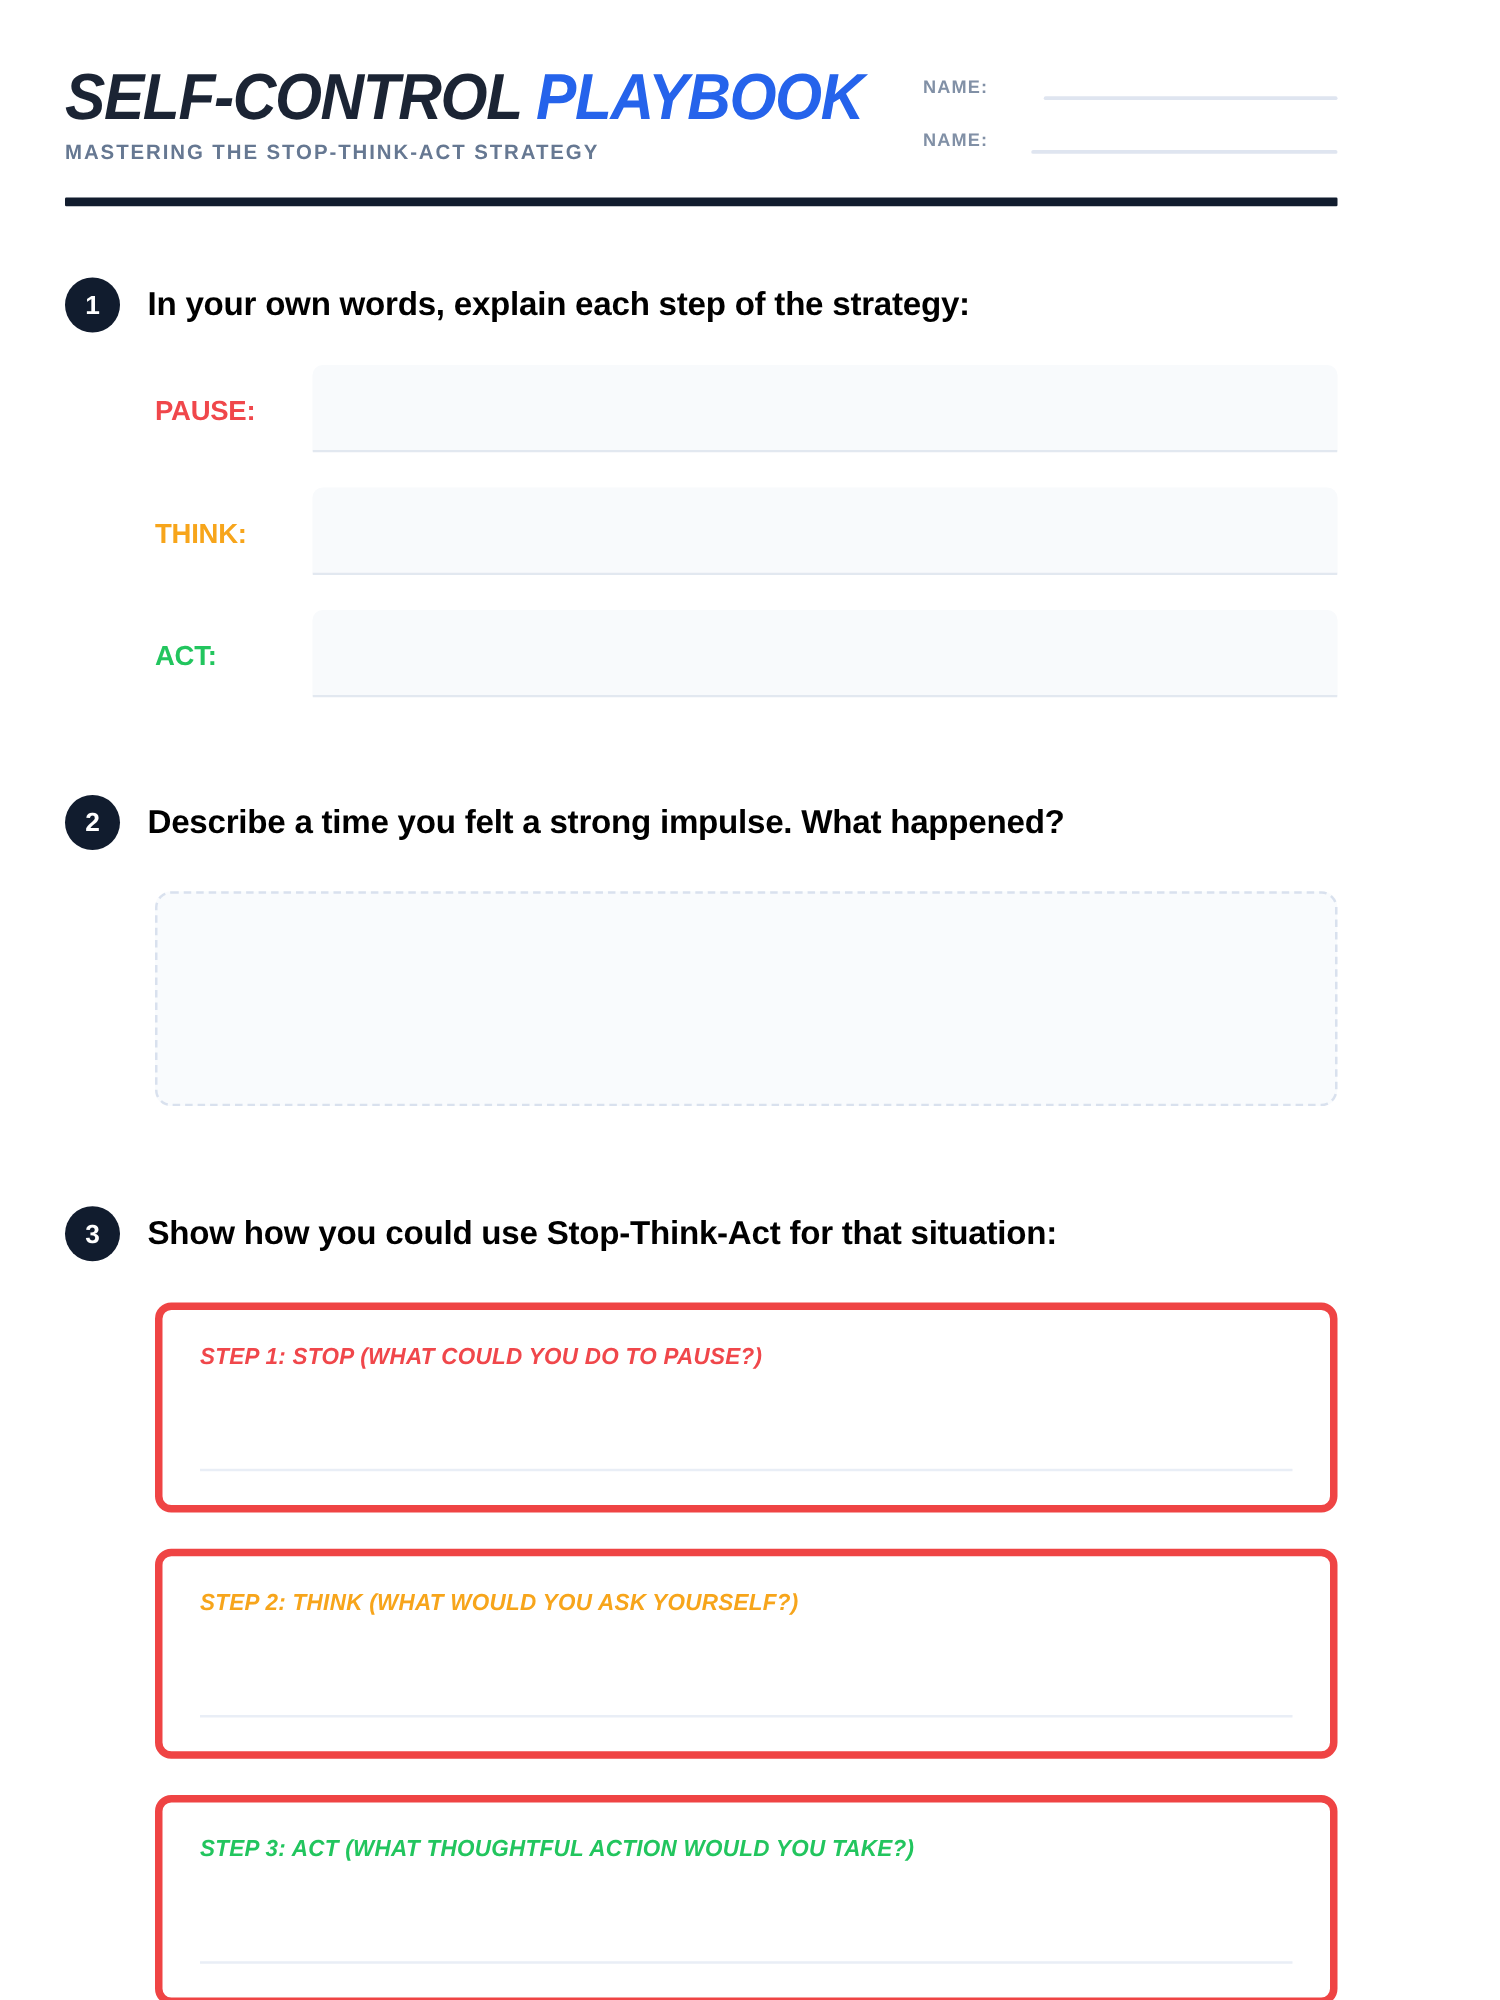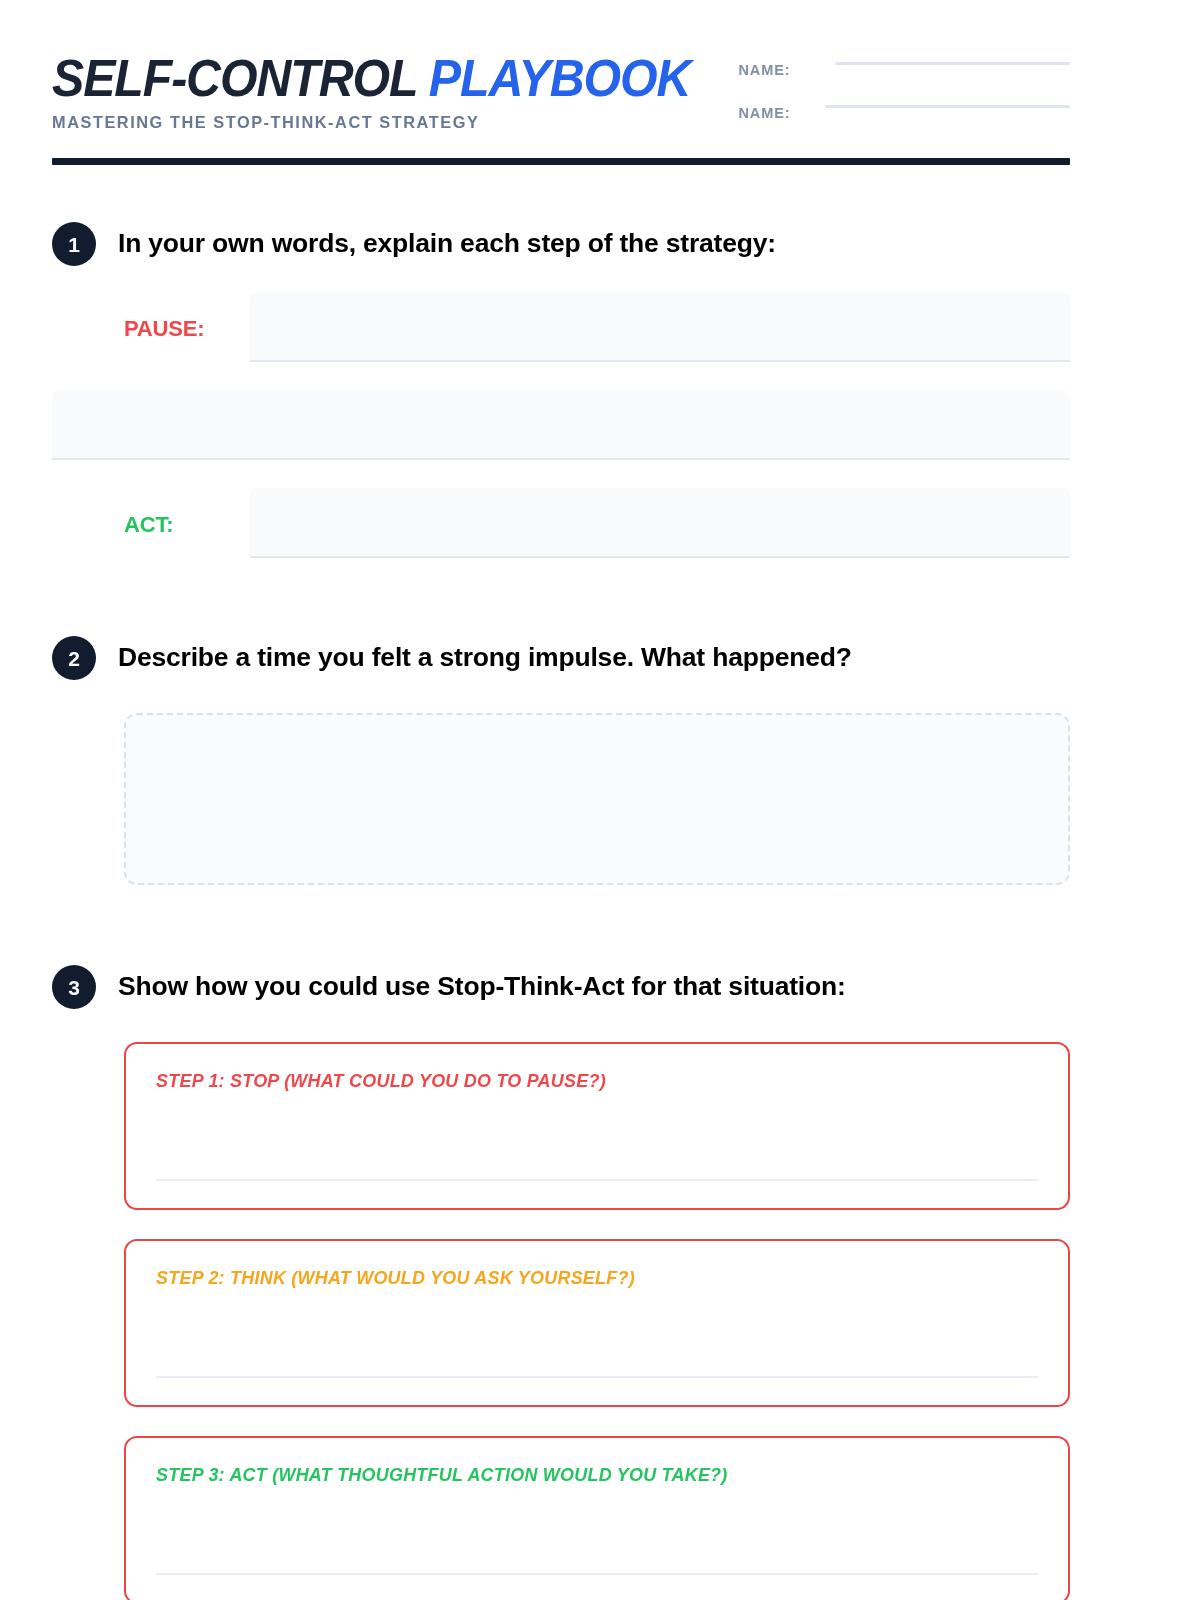--- a/index.html
+++ b/index.html
@@ -61,21 +61,21 @@
     transform: scaleX(0.99);
     transform-origin: left center;
   }
 
   .meta {
     width: 390px;
     padding-top: 14px;
   }
   .meta-row {
     display: flex;
-    align-items: flex-start;
+    align-items: flex-end;
     margin-bottom: 25px;
     gap: 23px;
   }
   .meta-row:last-child { margin-bottom: 0; }
   .meta-label {
     font-size: 14.5px;
     font-weight: 700;
     letter-spacing: 0.9px;
     color: #8190a6;
     white-space: nowrap;
@@ -168,21 +168,21 @@
     background: #f9fbfd;
     border: 2px dashed #d9e1ee;
     border-radius: 13px;
   }
 
   
   #q3 { margin-top: 80px; }
   .step-cards { margin: 33px 0 0 72px; }
   .step-card {
     background: #ffffff;
-    border: 2px solid #ef4444;
+    border: 6px solid #ef4444;
     border-radius: 13px;
     padding: 28px 30px 0 30px;
     box-sizing: border-box;
     height: 168px;
     margin-bottom: 29px;
     position: relative;
     overflow: hidden;
   }
   .step-card:last-child { margin-bottom: 0; }
   .step-title {
@@ -238,20 +238,21 @@
     <div class="q-badge">1</div>
     <div class="q-text">In your own words, explain each step of the strategy:</div>
   </div>
 
   <div class="fill-list">
     <div class="fill-row">
       <div class="fill-label c-stop">PAUSE:</div>
       <div class="fill-area"></div>
     </div>
     <div class="fill-row">
+      <div class="fill-label c-think">THINK:</div>
       <div class="fill-area"></div>
     </div>
     <div class="fill-row">
       <div class="fill-label c-act">ACT:</div>
       <div class="fill-area"></div>
     </div>
   </div>
 
   <div class="question" id="q2">
     <div class="q-badge">2</div>

